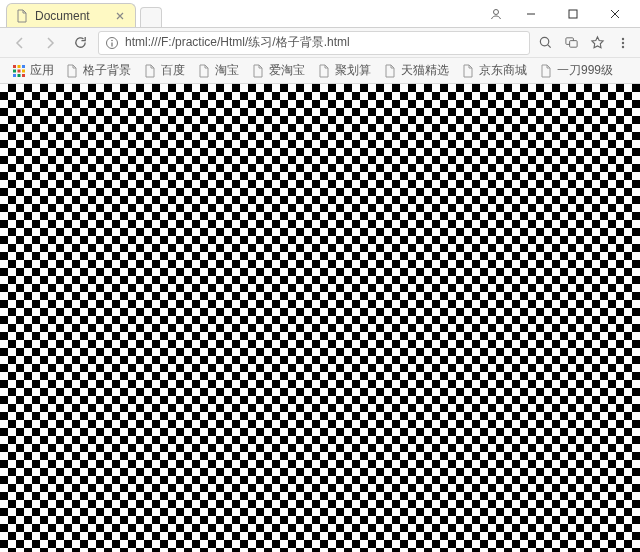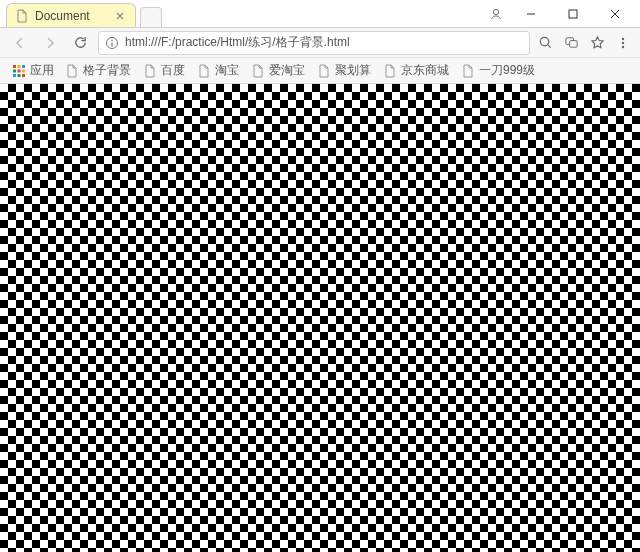--- a/index.html
+++ b/index.html
@@ -234,20 +234,29 @@
       </span>
     <span>聚划算</span>
   </div>
   <div class="bk">
     <span class="page-icon">
         <svg width="14" height="14" viewBox="0 0 14 14">
           <path d="M3 1h5l3 3v9H3z" fill="none" stroke="#999"></path>
           <path d="M8 1v3h3" fill="none" stroke="#999"></path>
         </svg>
       </span>
+    <span>天猫精选</span>
+  </div>
+  <div class="bk">
+    <span class="page-icon">
+        <svg width="14" height="14" viewBox="0 0 14 14">
+          <path d="M3 1h5l3 3v9H3z" fill="none" stroke="#999"></path>
+          <path d="M8 1v3h3" fill="none" stroke="#999"></path>
+        </svg>
+      </span>
     <span>京东商城</span>
   </div>
   <div class="bk">
     <span class="page-icon">
         <svg width="14" height="14" viewBox="0 0 14 14">
           <path d="M3 1h5l3 3v9H3z" fill="none" stroke="#999"></path>
           <path d="M8 1v3h3" fill="none" stroke="#999"></path>
         </svg>
       </span>
     <span>一刀999级</span>

